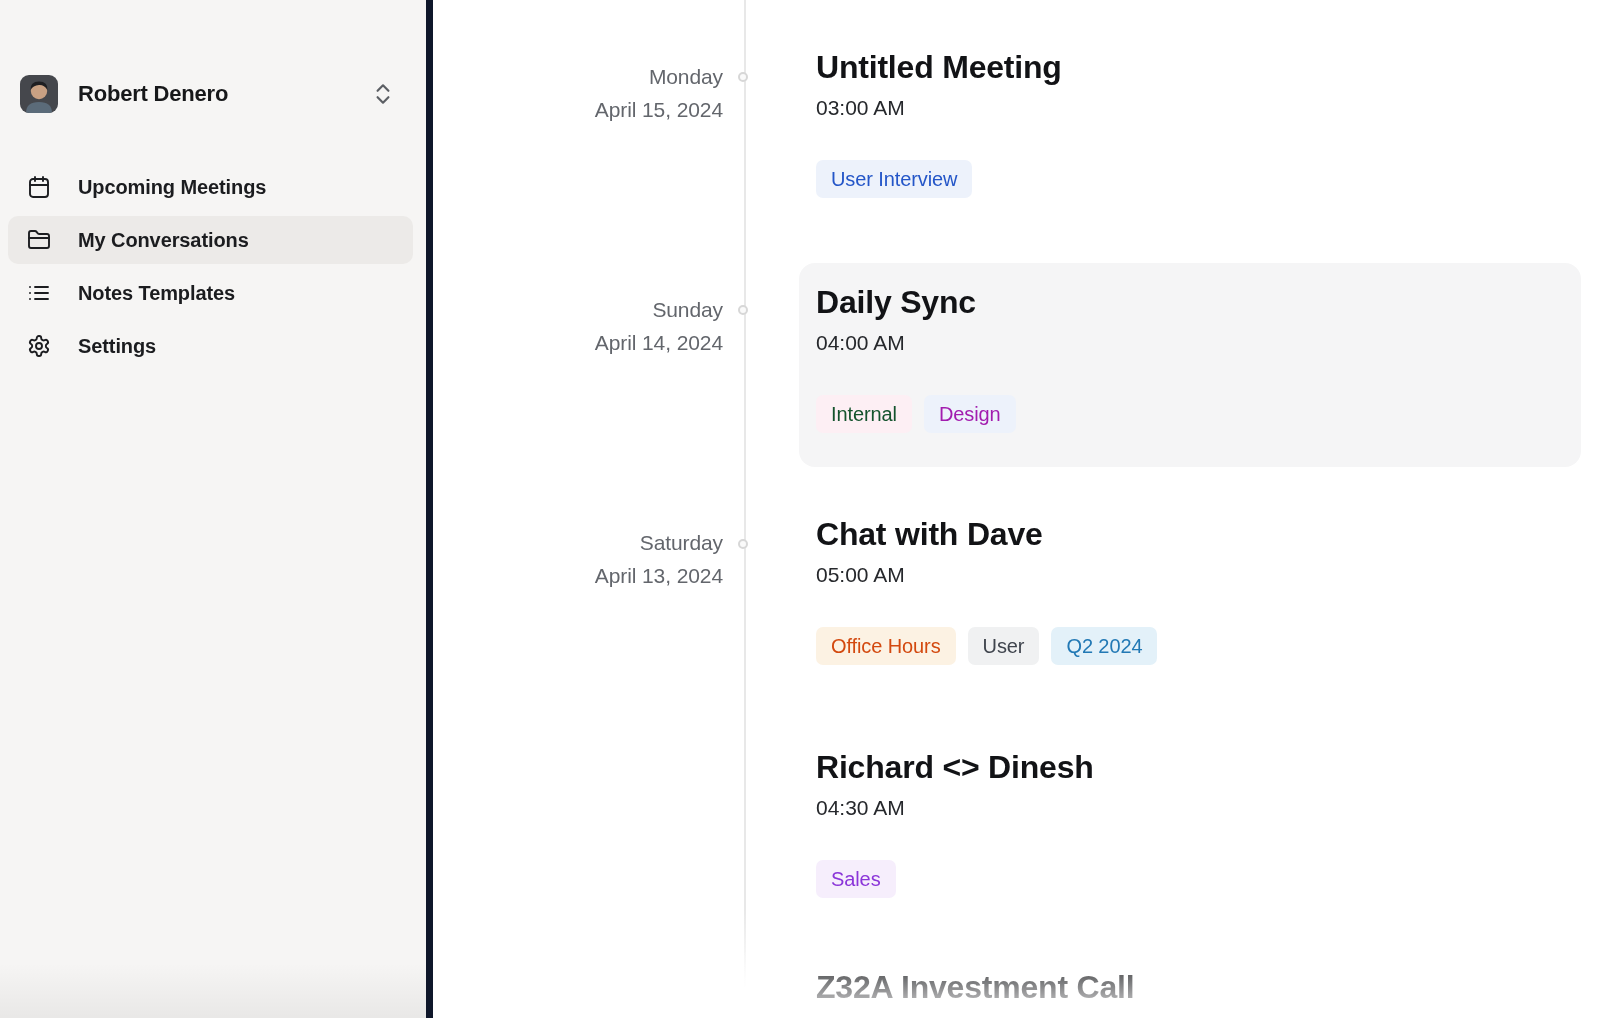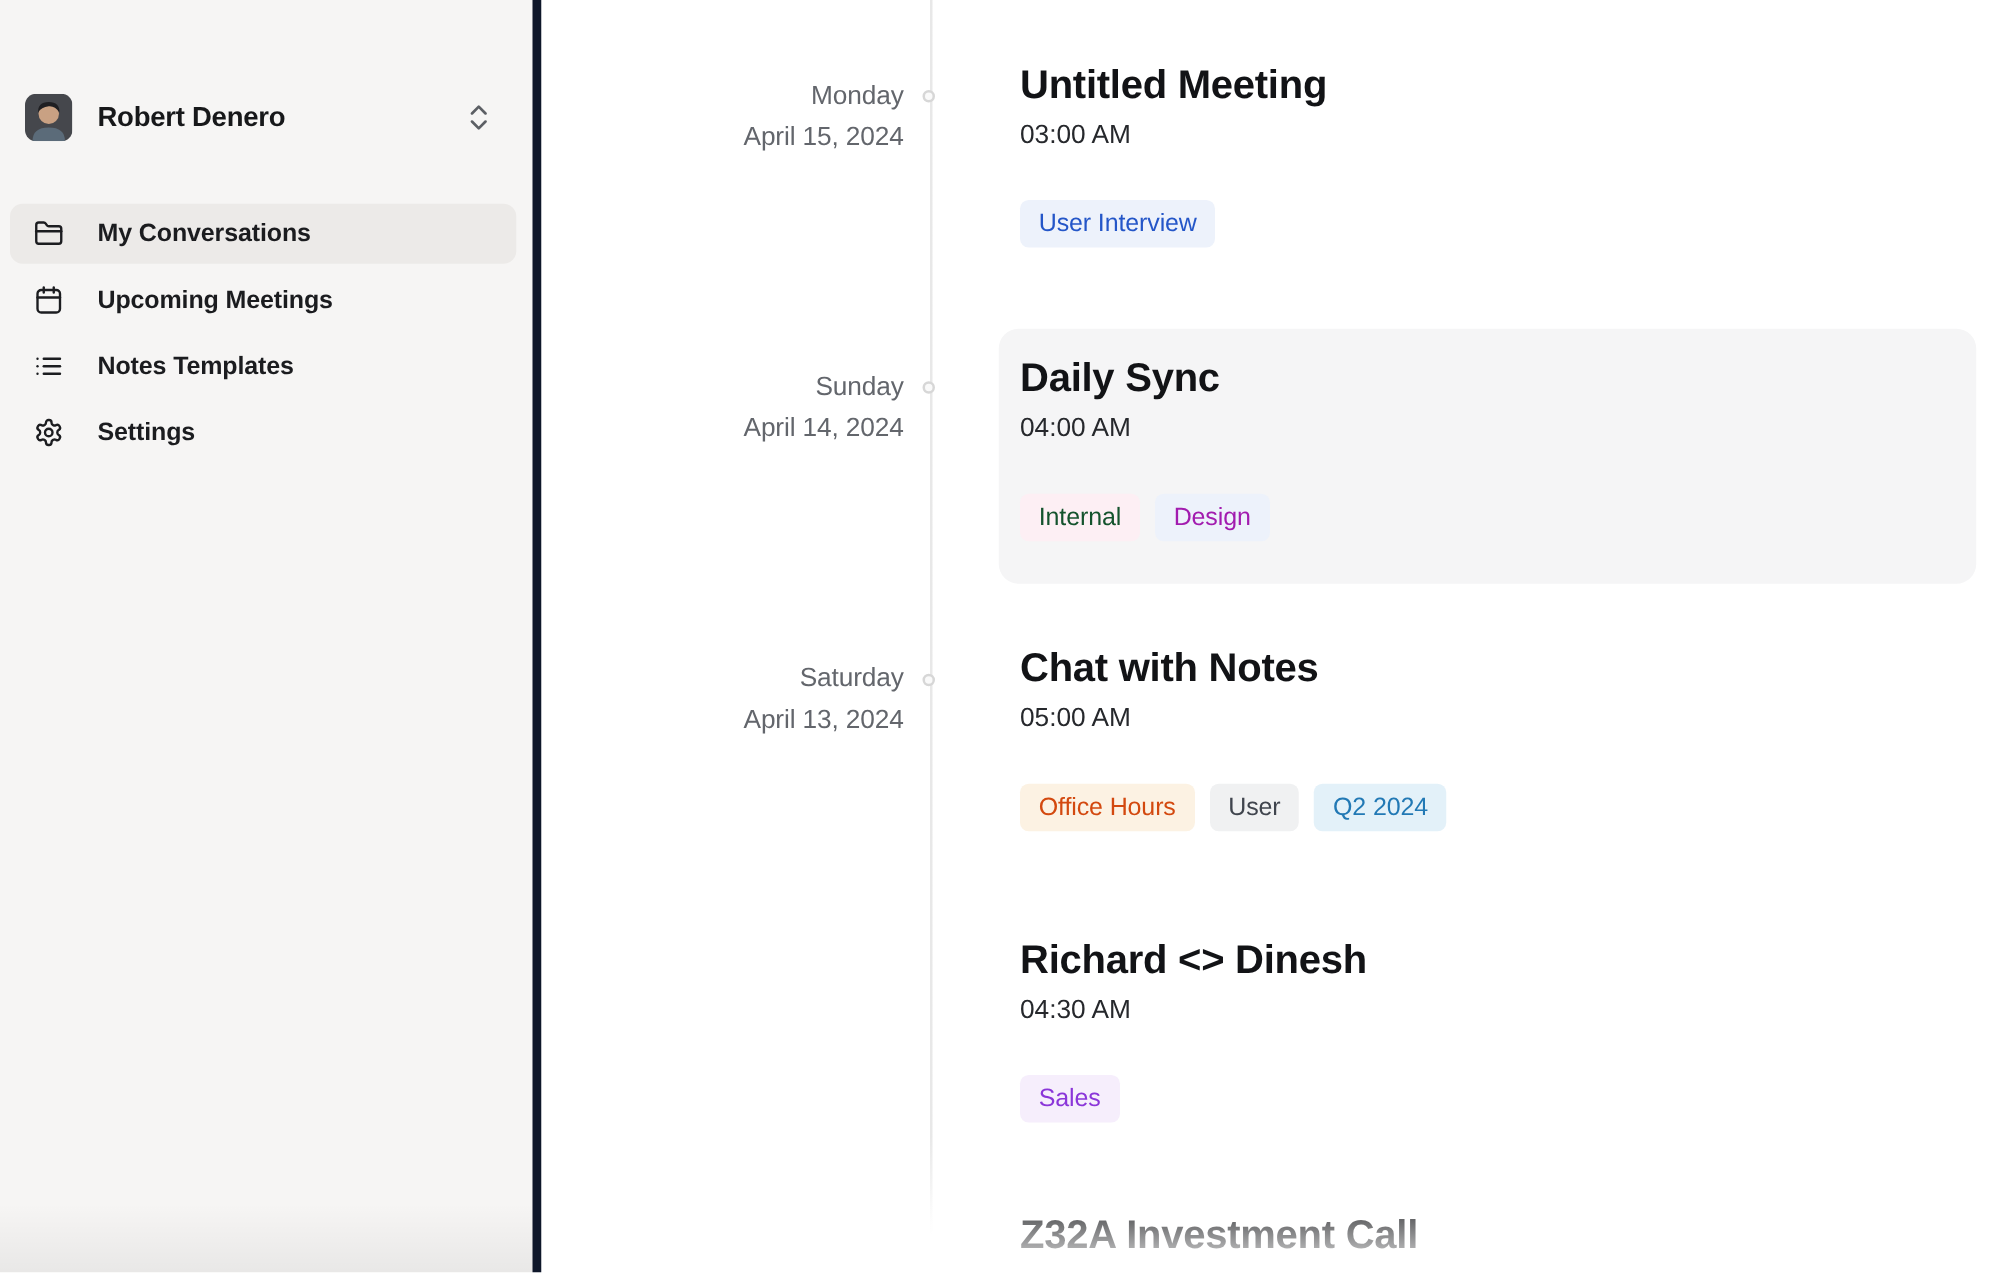--- a/index.html
+++ b/index.html
@@ -61,40 +61,40 @@
       <span class="profile-name">Robert Denero</span>
       <span class="chevron-ud">
         <svg viewBox="0 0 24 24" width="26" height="26" fill="none" stroke="currentColor" stroke-width="2" stroke-linecap="round" stroke-linejoin="round">
           <path d="m7 15 5 5 5-5"></path>
             <path d="m7 9 5-5 5 5"></path>
         </svg>
       </span>
     </div>
 
     <nav class="nav">
-      <div class="nav-item selected">
-        <span class="nav-icon">
-          <svg viewBox="0 0 24 24" width="24" height="24" fill="none" stroke="currentColor" stroke-width="1.9" stroke-linecap="round" stroke-linejoin="round">
-            <path d="M20 20a2 2 0 0 0 2-2V8a2 2 0 0 0-2-2h-7.9a2 2 0 0 1-1.69-.9L9.6 3.9A2 2 0 0 0 7.93 3H4a2 2 0 0 0-2 2v13a2 2 0 0 0 2 2Z"></path>
-              <path d="M2 10h20"></path>
-          </svg>
-        </span>
-        <span class="nav-label">My Conversations</span>
-      </div>
-
       <div class="nav-item">
         <span class="nav-icon">
           <svg viewBox="0 0 24 24" width="24" height="24" fill="none" stroke="currentColor" stroke-width="1.9" stroke-linecap="round" stroke-linejoin="round">
             <path d="M8 2v4"></path>
               <path d="M16 2v4"></path>
               <rect width="18" height="18" x="3" y="4" rx="3"></rect>
               <path d="M3 10h18"></path>
           </svg>
         </span>
         <span class="nav-label">Upcoming Meetings</span>
+      </div>
+
+      <div class="nav-item selected">
+        <span class="nav-icon">
+          <svg viewBox="0 0 24 24" width="24" height="24" fill="none" stroke="currentColor" stroke-width="1.9" stroke-linecap="round" stroke-linejoin="round">
+            <path d="M20 20a2 2 0 0 0 2-2V8a2 2 0 0 0-2-2h-7.9a2 2 0 0 1-1.69-.9L9.6 3.9A2 2 0 0 0 7.93 3H4a2 2 0 0 0-2 2v13a2 2 0 0 0 2 2Z"></path>
+              <path d="M2 10h20"></path>
+          </svg>
+        </span>
+        <span class="nav-label">My Conversations</span>
       </div>
 
       <div class="nav-item">
         <span class="nav-icon">
           <svg viewBox="0 0 24 24" width="24" height="24" fill="none" stroke="currentColor" stroke-width="1.9" stroke-linecap="round" stroke-linejoin="round">
             <path d="M3 6h.01"></path>
               <path d="M3 12h.01"></path>
               <path d="M3 18h.01"></path>
               <path d="M8 6h13"></path>
               <path d="M8 12h13"></path>
@@ -150,21 +150,21 @@
         <div class="m-title">Daily Sync</div>
         <div class="m-time">04:00 AM</div>
         <div class="m-tags">
           <span class="tag" style="color: #14532d; background: rgb(253, 239, 244);">Internal</span>
           <span class="tag" style="color: #a21caf; background: rgb(237, 242, 251);">Design</span>
         </div>
       </div>
     </div>
 
     <div class="meeting" style="top:519px">
-      <div class="m-title">Chat with Notes</div>
+      <div class="m-title">Chat with Dave</div>
       <div class="m-time">05:00 AM</div>
       <div class="m-tags">
         <span class="tag" style="color: rgb(211, 73, 15); background: rgb(252, 242, 227);">Office Hours</span>
         <span class="tag" style="color: rgb(64, 69, 78); background: rgb(240, 241, 242);">User</span>
         <span class="tag" style="color: rgb(34, 121, 181); background: rgb(227, 241, 249);">Q2 2024</span>
       </div>
     </div>
 
     <div class="meeting" style="top:752px">
       <div class="m-title">Richard &lt;&gt; Dinesh</div>

